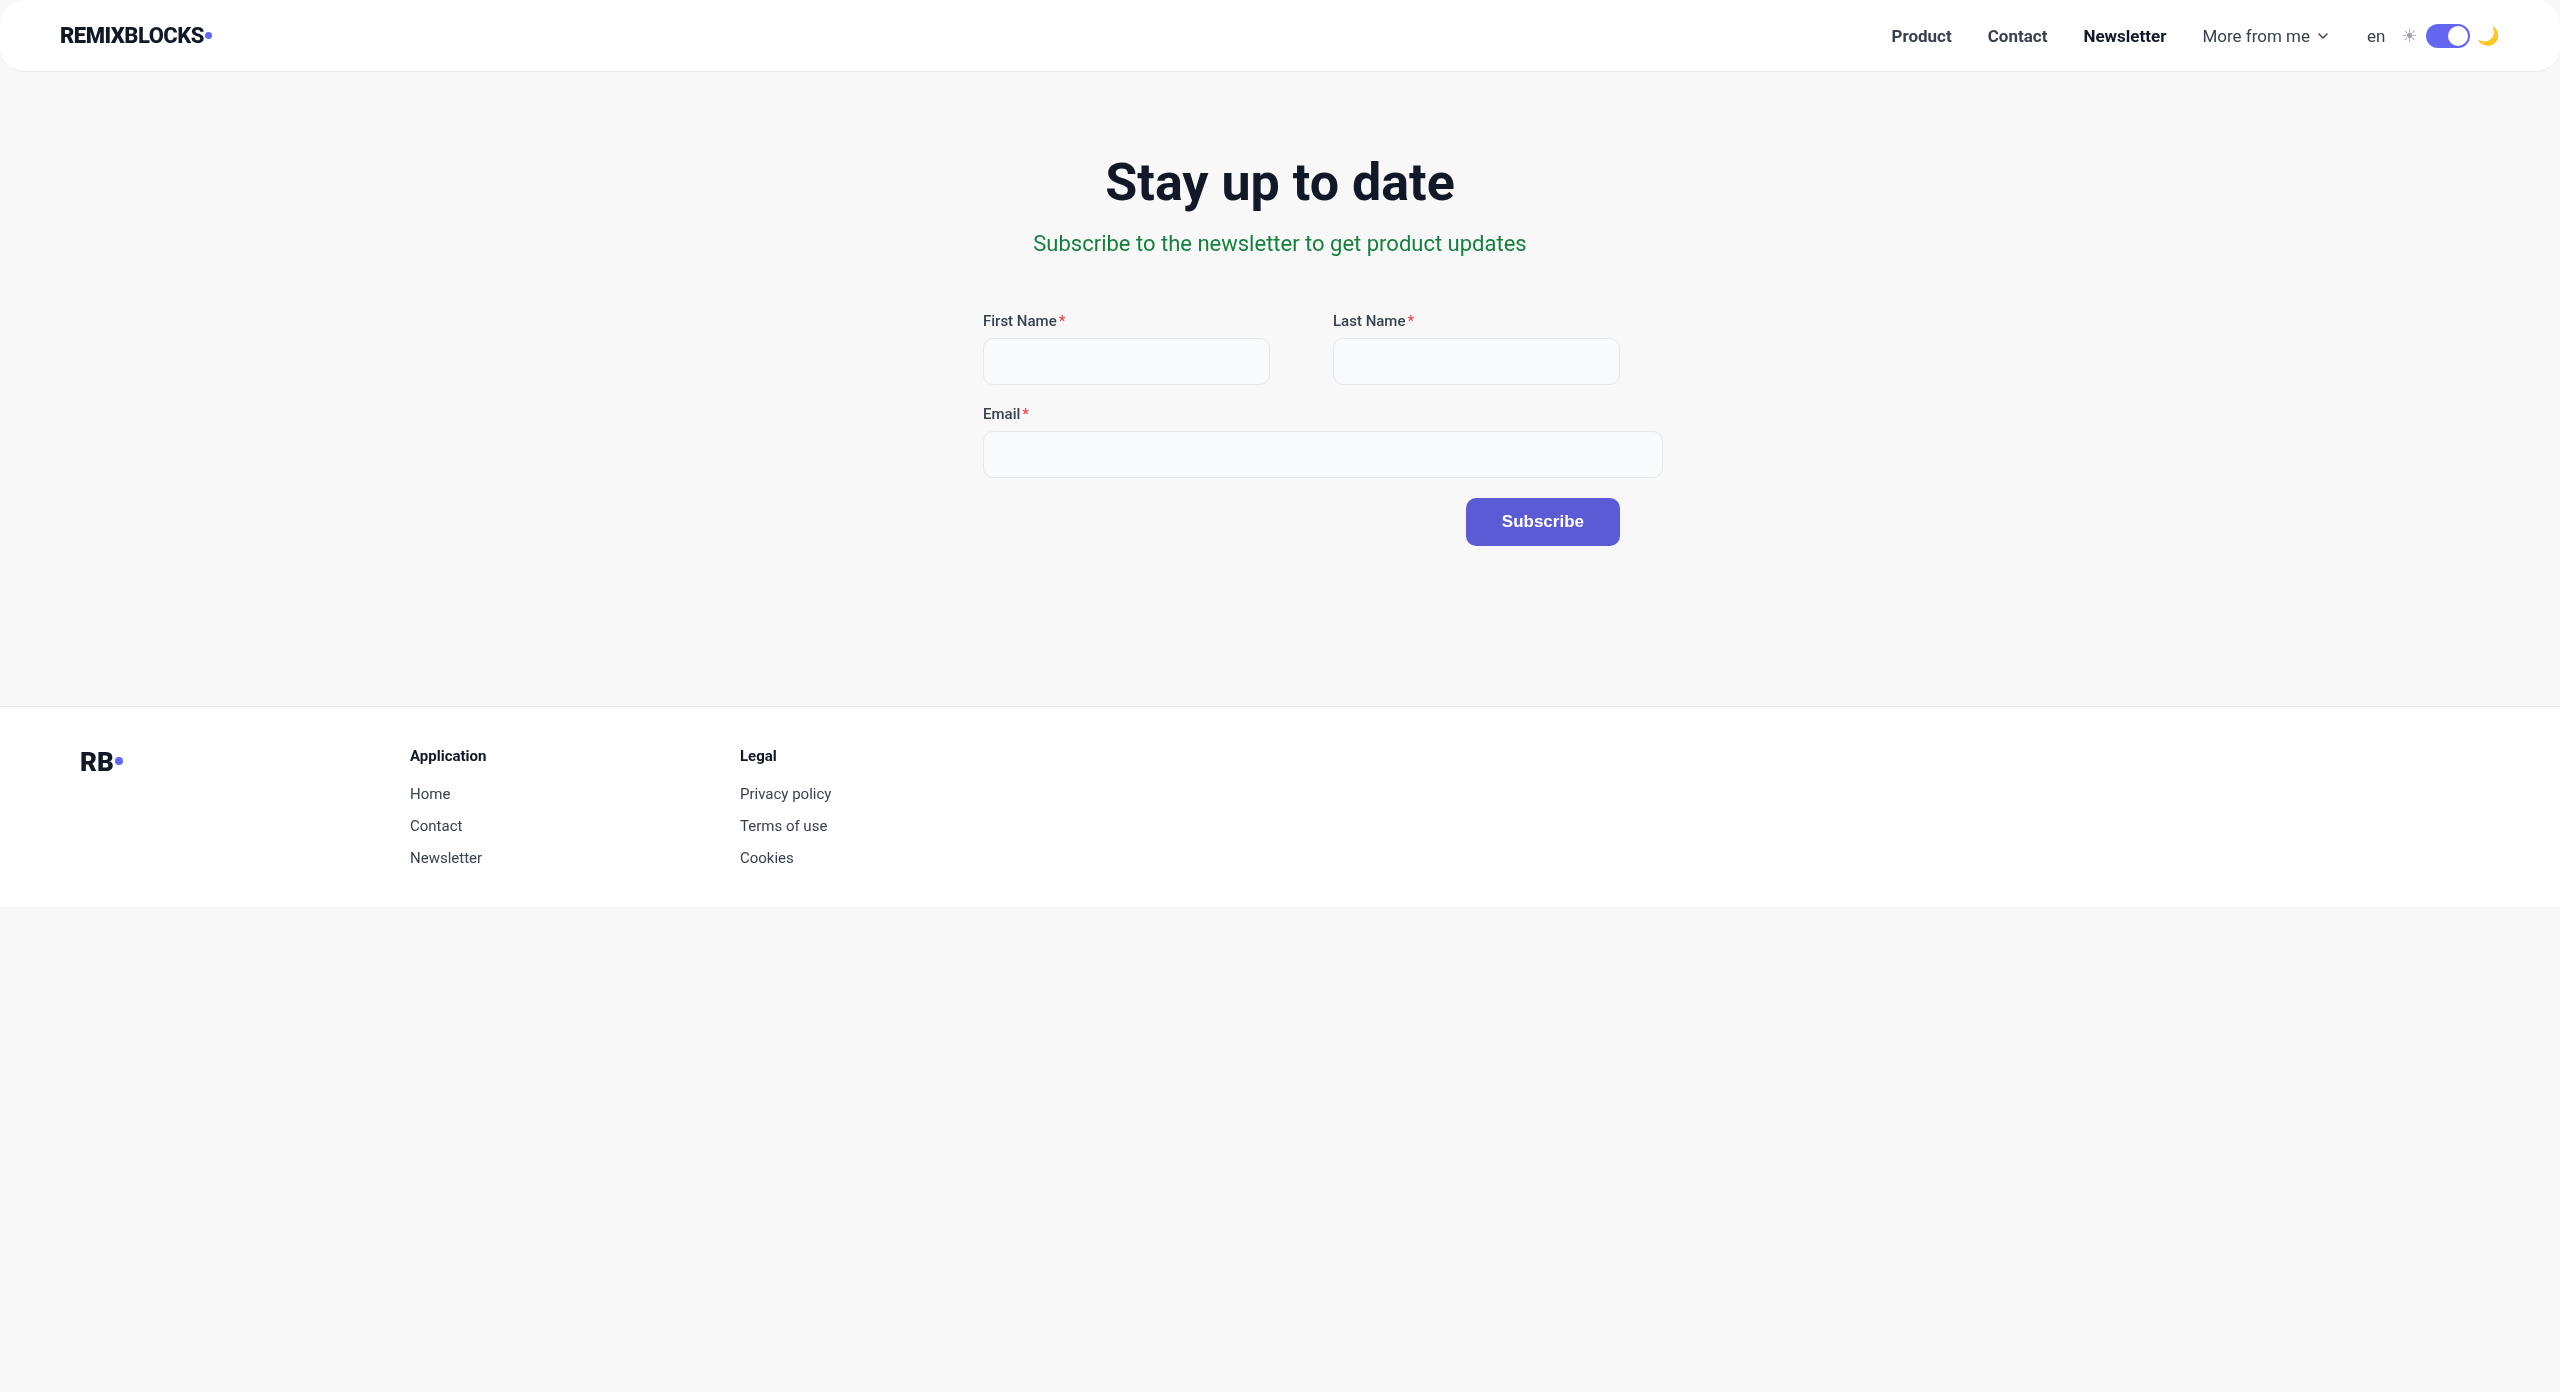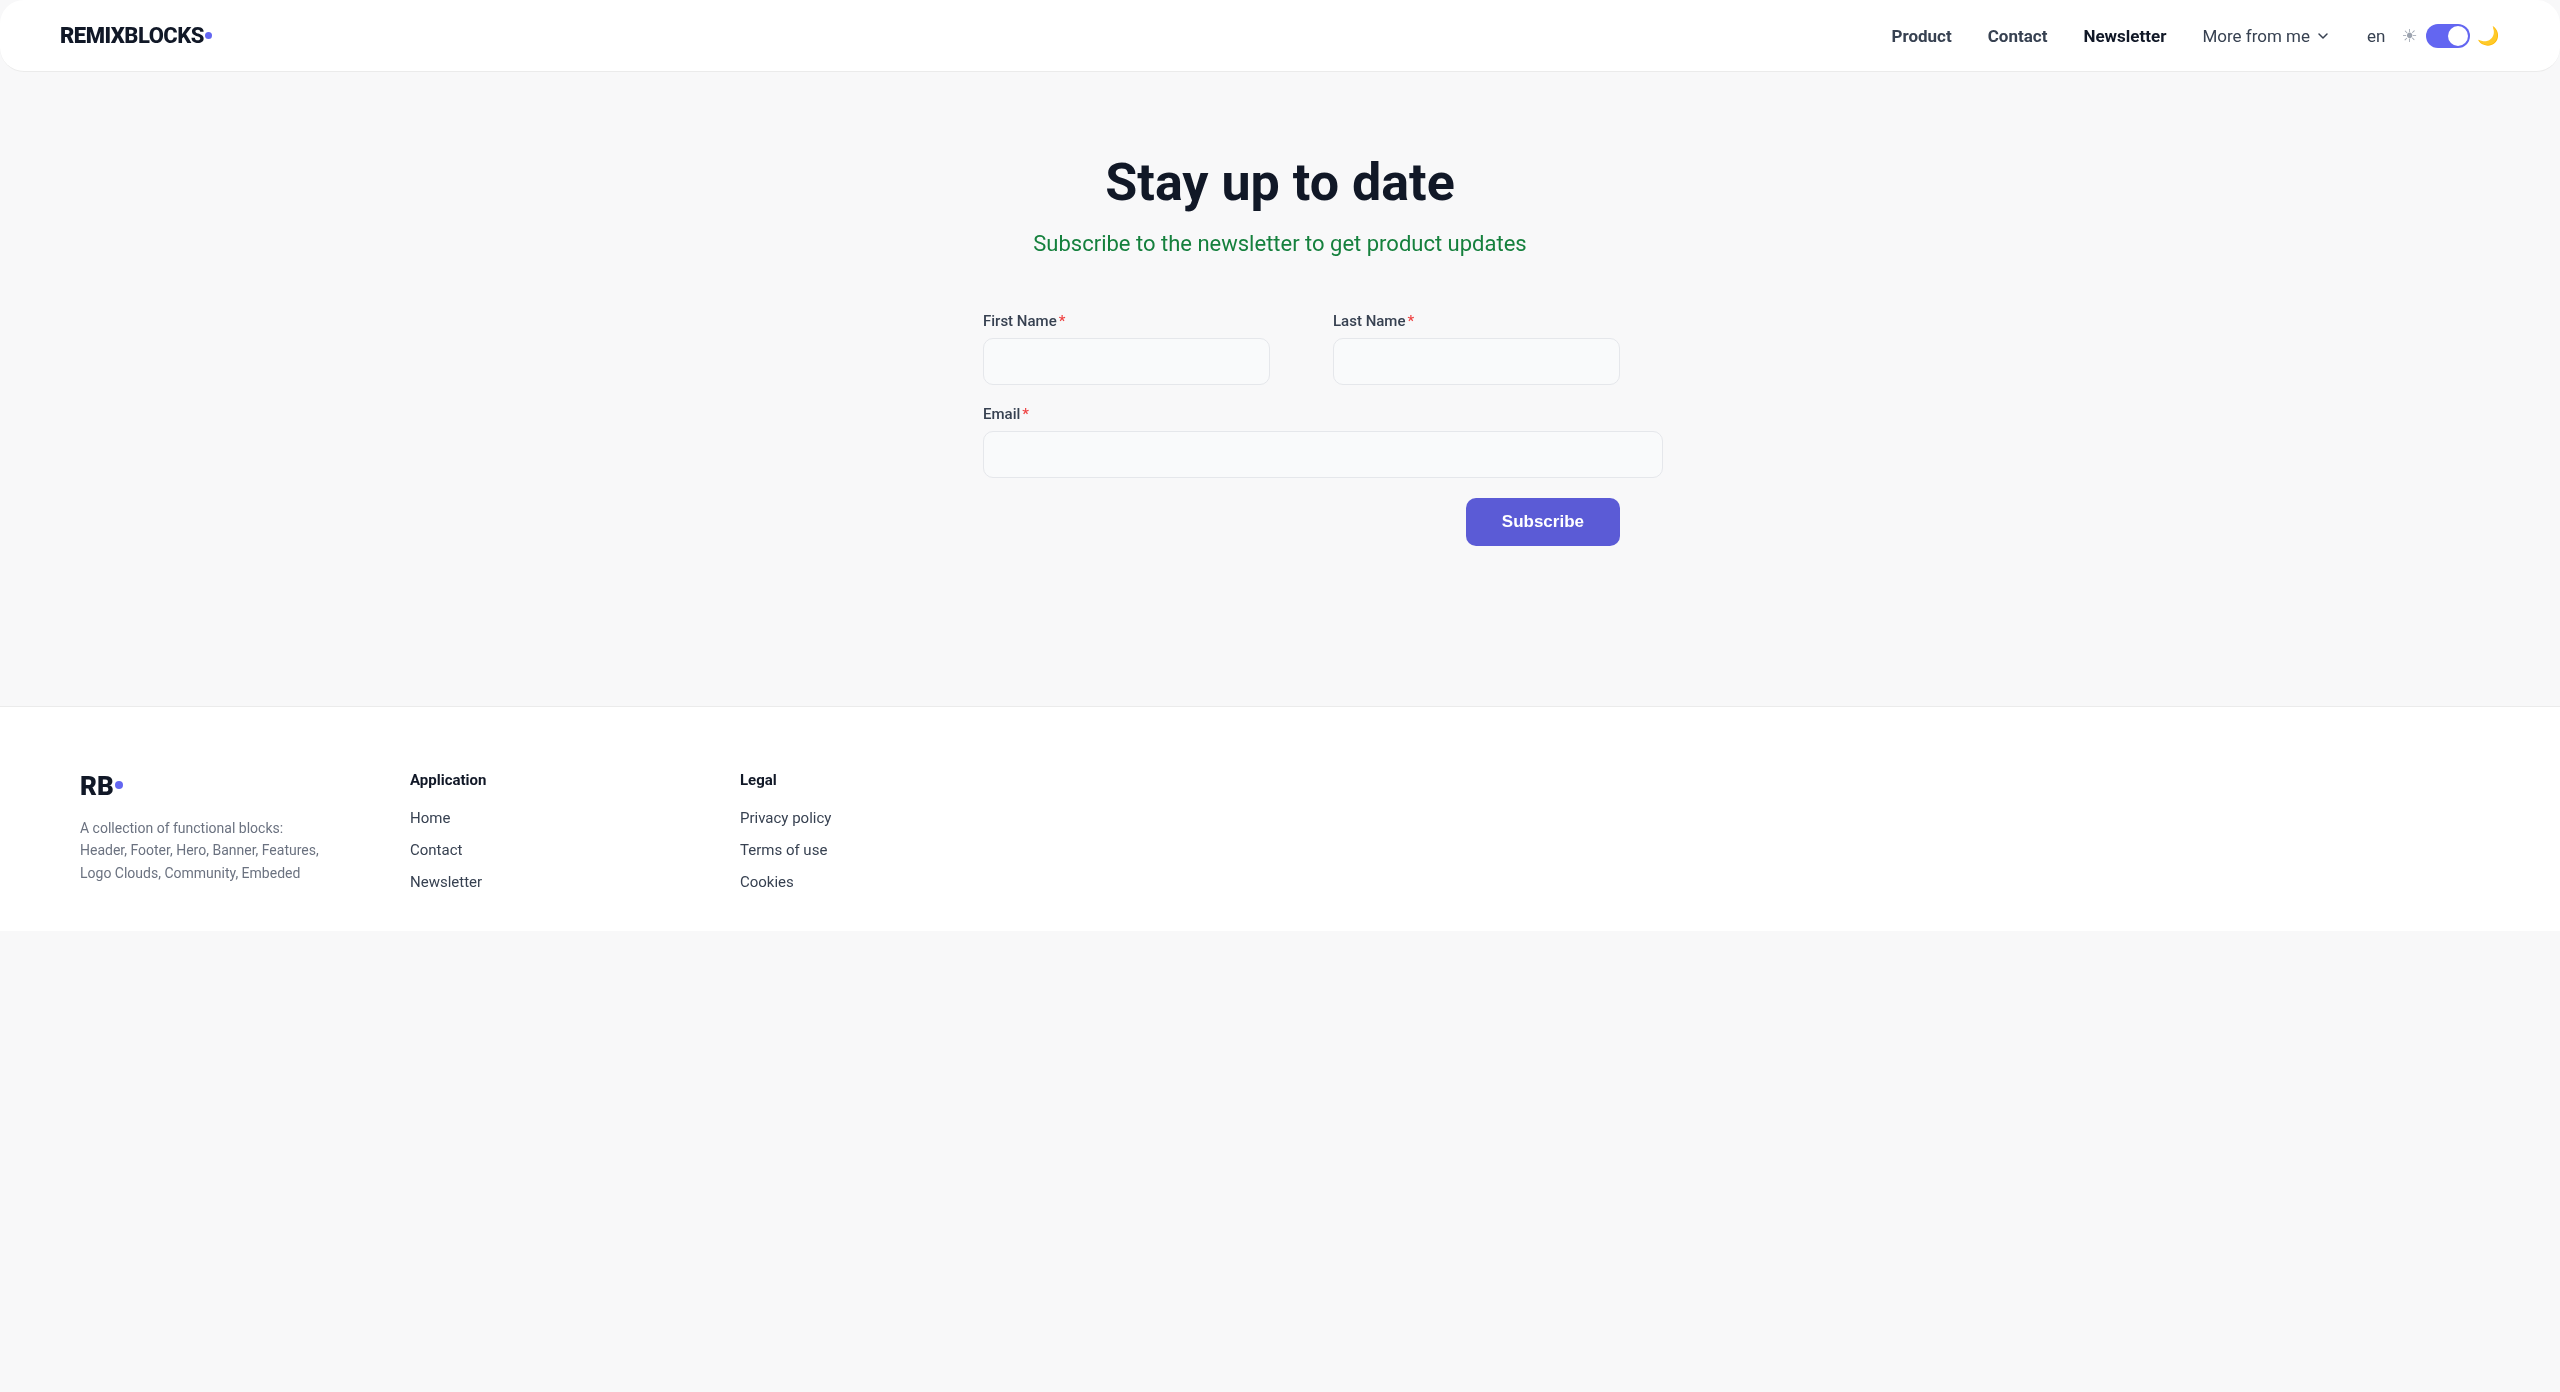--- a/index.html
+++ b/index.html
@@ -226,21 +226,21 @@
       font-size: 17px;
       font-weight: 600;
       cursor: pointer;
       transition: background 0.2s;
     }
 
     
     .footer {
       background: #ffffff;
       border-top: 1px solid #ebebeb;
-      padding: 64px 80px 40px;
+      padding: 40px 80px 40px;
       margin-top: 100px;
     }
 
     .footer-grid {
       display: grid;
       grid-template-columns: 1fr 1fr 1fr 1fr;
       gap: 40px;
       max-width: 1280px;
     }
 
@@ -364,21 +364,20 @@
   </form>
 </main>
 
 <footer class="footer">
   <div class="footer-grid">
 
     <div class="footer-brand">
       <div class="footer-logo">
         <span>RB</span><span class="footer-logo-dot"></span>
       </div>
-      <p class="footer-desc">A collection of functional blocks: Header, Footer, Hero, Banner, Features, Logo Clouds, Community, Embeded</p>
     </div>
 
     <div class="footer-section">
       <div class="footer-section-title">Application</div>
       <div class="footer-links">
         <a class="footer-link">Home</a>
         <a class="footer-link">Contact</a>
         <a class="footer-link">Newsletter</a>
       </div>
     </div>

